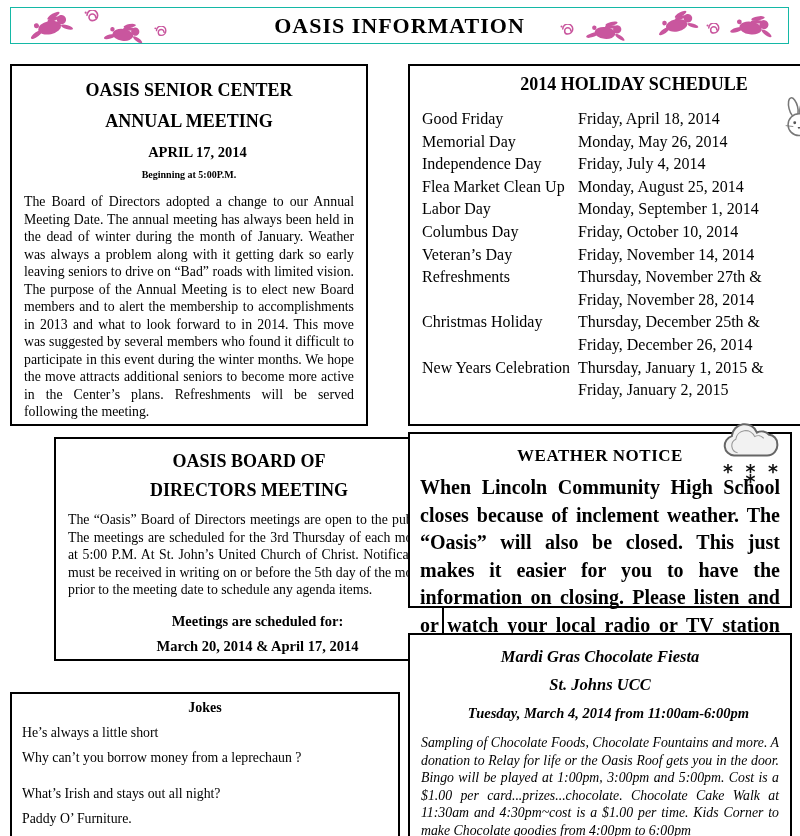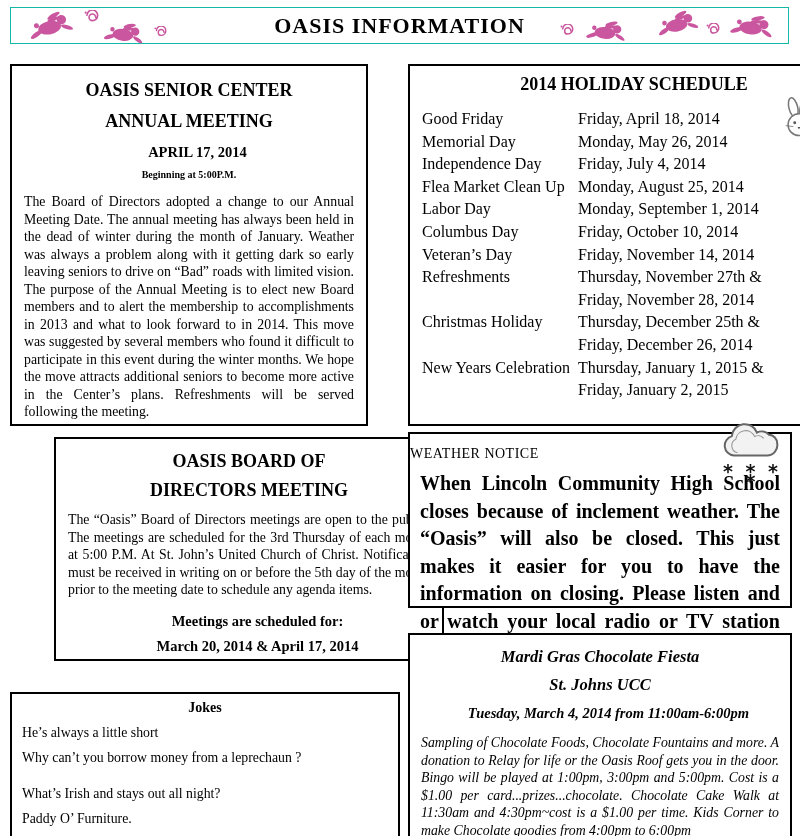--- a/index.html
+++ b/index.html
@@ -33,21 +33,21 @@
   .box-holiday{left:408px;top:64px;width:452px;height:362px;}
   .holiday-rows{margin:13px 8px 0 12px;position:relative;}
   .hrow{display:flex;line-height:22.6px;font-size:16px;}
   .hname{width:156px;flex:none;}
   .hdate{flex:1;}
   .bunny-icon{position:absolute;right:40px;top:30px;}
   
   .box-board{left:10px;top:437px;width:390px;height:224px;margin-left:44px;}
   
   .box-weather{left:408px;top:432px;width:384px;height:176px;}
-  .weather-title{margin:12px 0 0 0;text-align:left;font-size:14px;font-weight:normal;letter-spacing:0.5px;}
+  .weather-title{margin:12px 0 0 0;text-align:center;font-size:17px;font-weight:bold;letter-spacing:0.5px;}
   .weather-body{margin:8px 10px 0 10px;font-size:20px;font-weight:bold;line-height:1.38;text-align:justify;}
   .weather-icon-wrap{position:absolute;top:-16px;right:2px;width:72px;text-align:center;}
   .snow{font-family:"DejaVu Sans",sans-serif;font-weight:bold;font-size:19px;letter-spacing:3px;line-height:10px;color:#111;margin-top:-4px;}
   
   .box-jokes{left:10px;top:692px;width:390px;height:166px;}
   .jokes-title{margin:6px 0 0 0;text-align:center;font-size:14px;font-weight:bold;}
   .joke-line{margin:9px 10px 0 10px;font-size:13.8px;}
   .joke-gap{margin-top:20px;}
   
   .box-mardi{left:408px;top:633px;width:384px;height:213px;font-style:italic;}

